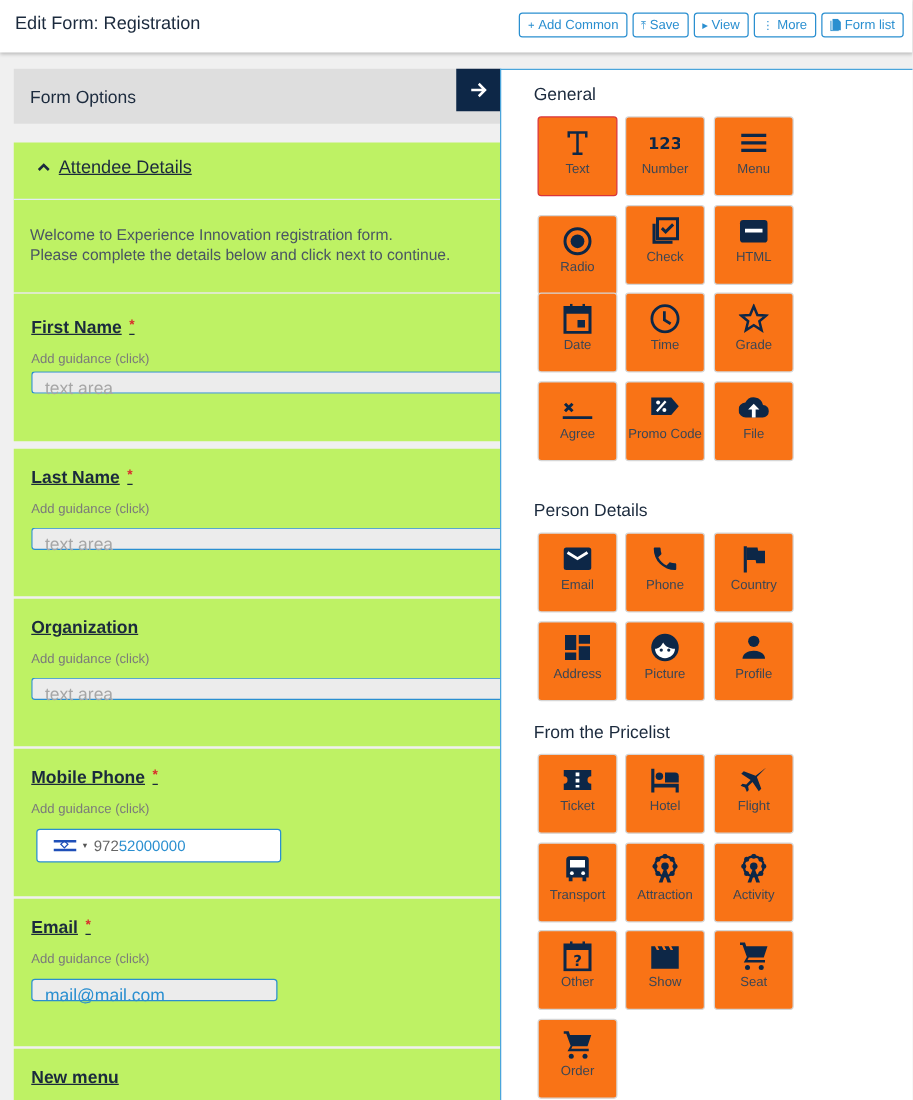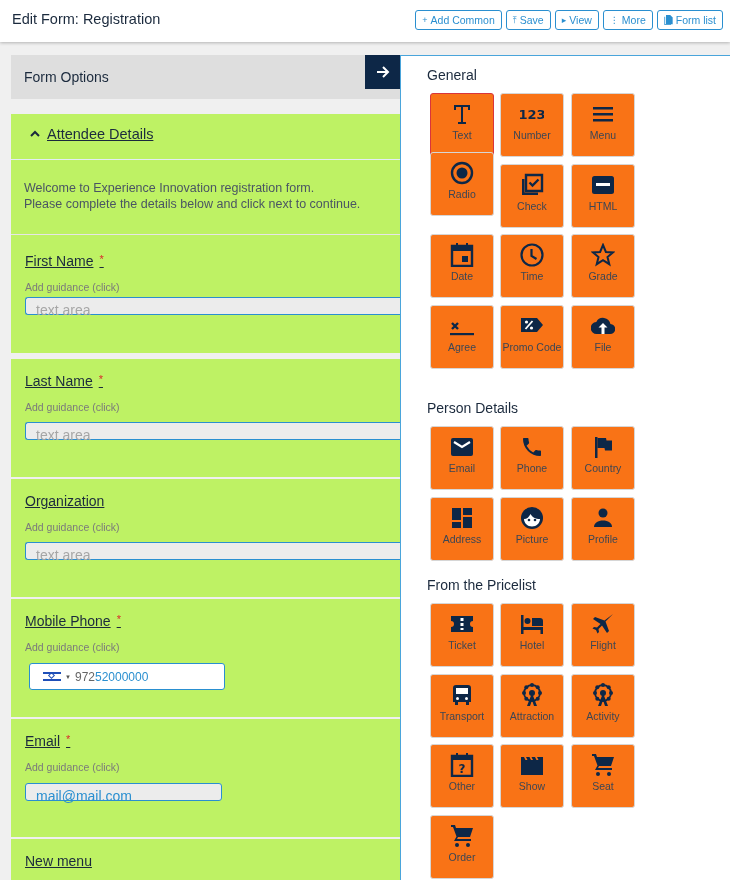--- a/index.html
+++ b/index.html
@@ -22,21 +22,21 @@
 
   .card { position: absolute; left: 11px; width: 390px; background: #bef264; }
   .section-head { top: 114px; height: 120px; }
   .section-head .hdr { position: absolute; left: 0; top: 0; width: 100%; height: 46px; border-bottom: 1px solid #e3edf5; }
   .section-head .chev { position: absolute; left: 18px; top: 14px; width: 12px; height: 12px; }
   .section-head .hdr-title { position: absolute; left: 36px; top: 12px; font-size: 14.5px; color: #1b2a3d; text-decoration: underline; }
   .section-head .intro { position: absolute; left: 13px; top: 66px; font-size: 12.5px; line-height: 16px; color: #4a5563; width: 375px; }
   .divider { position: absolute; left: 11px; top: 234px; width: 390px; height: 1px; background: #e6e6e6; }
 
   .field { height: 118px; }
-  .field .flabel { position: absolute; left: 14px; top: 18px; font-size: 14px; color: #1b2a3d; text-decoration: underline; }
+  .field .flabel { position: absolute; left: 14px; top: 18px; font-size: 14px; color: #1b2a3d; text-decoration: underline; font-weight: bold; }
   .field .req { color: #d92b2b; font-size: 11px; margin-left: 6px; position: relative; top: -3px; }
   .field .guide { position: absolute; left: 14px; top: 46px; font-size: 10.5px; color: #7b7b7b; }
   .field .input { position: absolute; left: 14px; top: 62px; width: 380px; height: 18px; background: #ececec; border: 1px solid #2a8fd0; border-radius: 3px 0 0 3px; border-right: none; font-size: 14px; color: #a6a6a6; padding: 4px 10px; }
   .field .input.email { width: 197px; border-right: 1px solid #2a8fd0; border-radius: 3px; color: #2a8fd0; }
   .phone-input { position: absolute; left: 18px; top: 66px; width: 196px; height: 27px; border: 1px solid #2a8fd0; border-radius: 3px; background: #fff; display: flex; align-items: center; padding-left: 13px; font-size: 12px; cursor: text; }
   .phone-input .flag { width: 18px; height: 11px; position: relative; background: #fff; margin-right: 4px; }
   .phone-input .flag::before, .phone-input .flag::after { content: ""; position: absolute; left: 0; width: 18px; height: 2px; background: #1f4fb8; }
   .phone-input .flag::before { top: 1px; }
   .phone-input .flag::after { bottom: 1px; }
   .phone-input .star { position: absolute; left: 19px; top: 9px; width: 5px; height: 5px; border: 1px solid #1f4fb8; transform: rotate(45deg); }
@@ -169,21 +169,21 @@
   </div>
   <div class="tile" style="left:170px; top:37px;">
     <div class="ticon">
         <svg viewBox="0 0 24 24">
           <path d="M2 5h20v2.5H2zM2 11h20v2.5H2zM2 17h20v2.5H2z"></path>
         </svg>
       </div>
     <div class="tlabel">Menu</div>
   </div>
 
-  <div class="tile" style="left:29px; top:96px;padding-left:32px;">
+  <div class="tile" style="left:29px; top:116px;padding-left:32px;">
     <div class="ticon">
         <svg viewBox="0 0 24 24">
           <circle cx="12" cy="12" r="10" fill="none" stroke="#0d2747" stroke-width="2.4"></circle>
           <circle cx="12" cy="12" r="5.5"></circle>
         </svg>
       </div>
     <div class="tlabel">Radio</div>
   </div>
   <div class="tile" style="left:99px; top:108px;">
     <div class="ticon">

